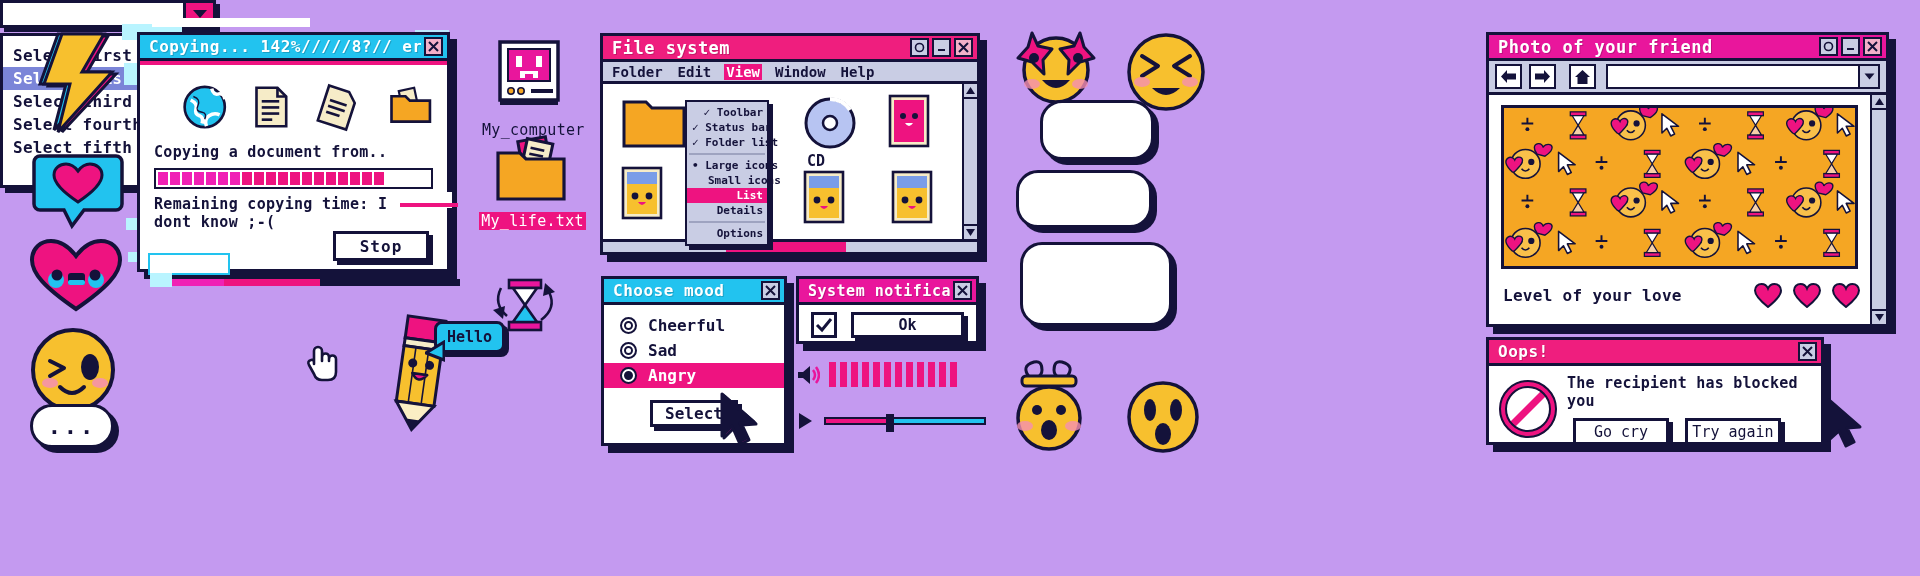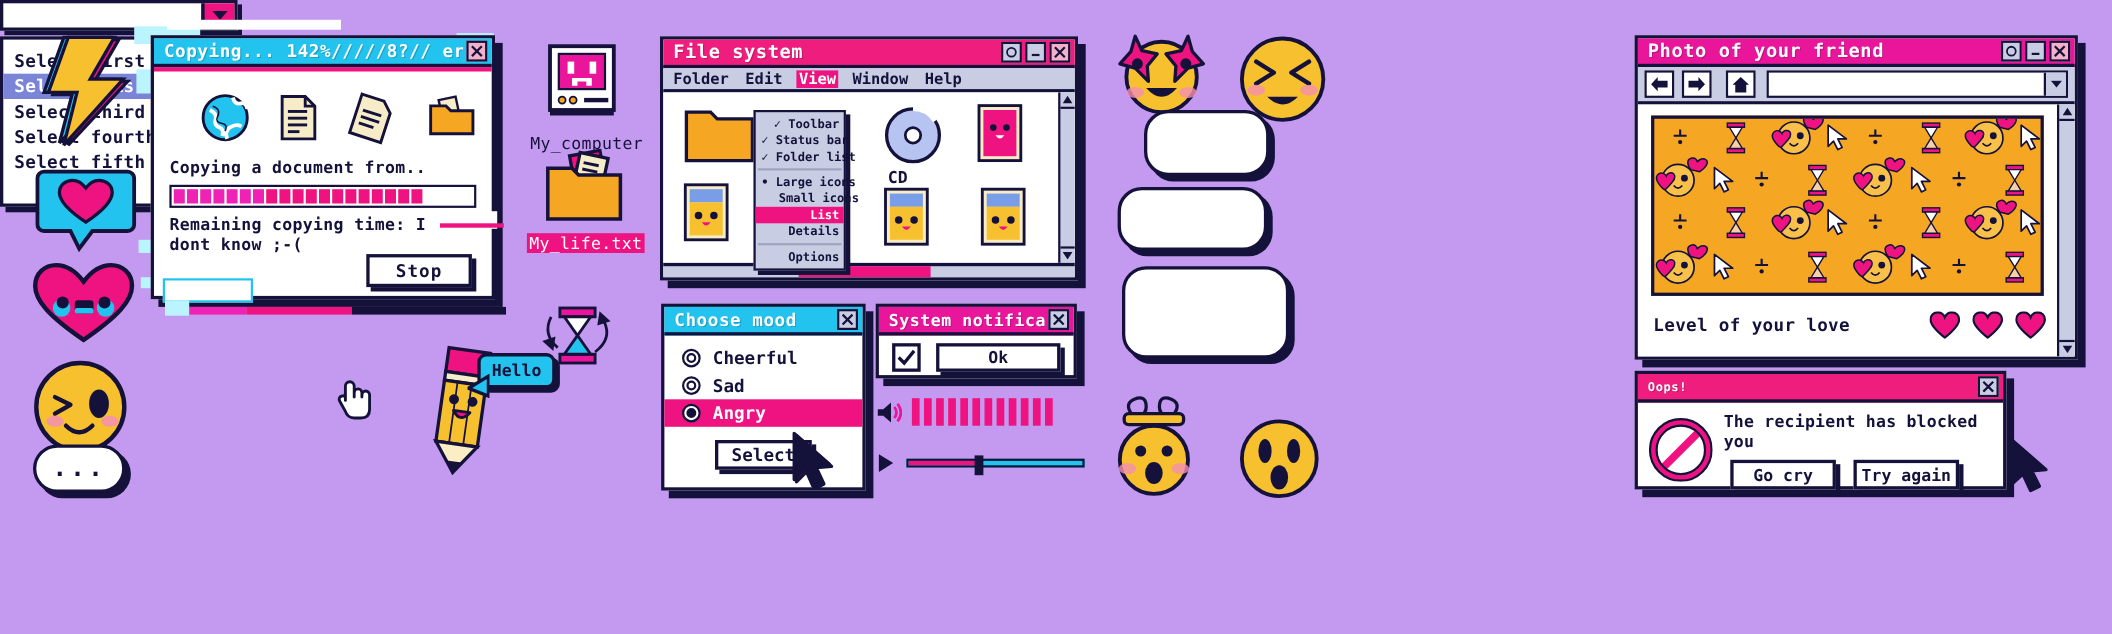--- a/index.html
+++ b/index.html
@@ -164,29 +164,29 @@
   .ph-scroll { position:absolute; right:0; top:0; bottom:0; width:16px; background:#c9cde4; border-left:2px solid #14123a; }
   .ph-canvas { position:absolute; left:12px; top:10px; right:28px; height:164px;
                border:3px solid #14123a; background:#f5a623; overflow:hidden; }
   .ph-foot { position:absolute; left:14px; right:26px; bottom:16px;
              display:flex; align-items:center; justify-content:space-between; }
   .ph-foot .lbl { font-size:16px; font-weight:bold; color:#14123a; letter-spacing:.3px; }
   .hearts { display:flex; gap:11px; }
 
   
   #oops-win { left:1486px; top:337px; width:338px; height:108px; }
-  #oops-win .titlebar { background:#ef1e7e; font-size:11px; }
+  #oops-win .titlebar { background:#ef1e7e; font-size:16px; }
   .oops-body { display:flex; align-items:center; gap:10px; padding:6px 12px 8px 10px; }
   .oops-right { flex:1; }
   .oops-msg { font-size:15px; font-weight:bold; color:#14123a; margin:2px 0 8px; letter-spacing:.2px; }
   .oops-btns { display:flex; gap:16px; padding-left:6px; }
   .oops-btn { width:96px; height:27px; border:3px solid #14123a; background:#fff;
               box-shadow:4px 4px 0 #14123a;
               display:flex; align-items:center; justify-content:center;
-              font-size:15px; font-weight:bold; color:#14123a; }
+              font-size:15px; font-weight:normal; color:#14123a; }
 
   
   .dicon { position:absolute; text-align:center; }
   .dicon .cap { font-size:15px; font-weight:normal; color:#14123a; margin-top:3px; letter-spacing:.3px; }
   .dicon .cap.sel { background:#ee1380; color:#fff; padding:0 2px; }
 
   
   .dots-bubble {
     position:absolute; width:84px; height:44px; background:#fff;
     border:3px solid #14123a; border-radius:22px; box-shadow:5px 5px 0 #14123a;

